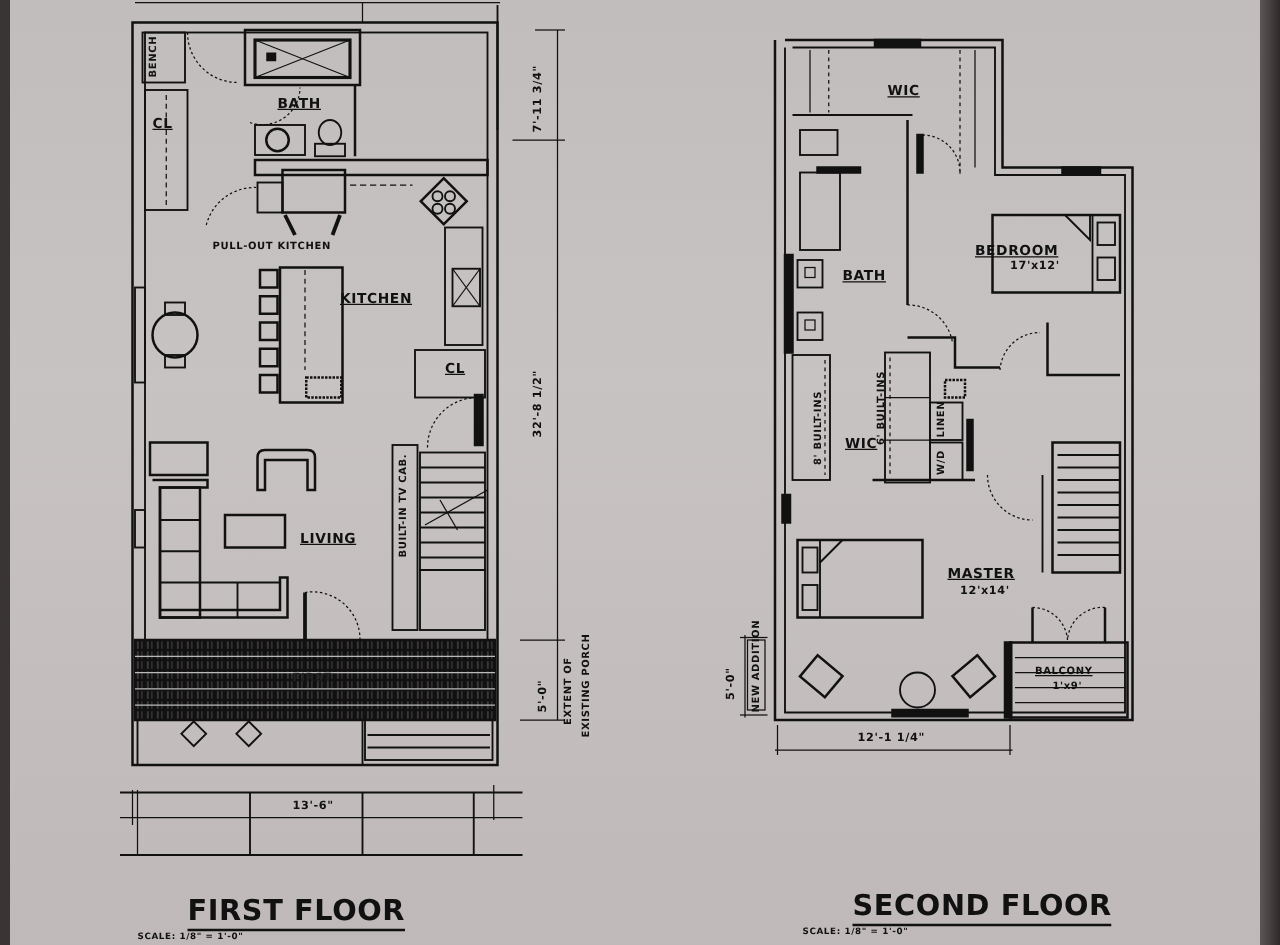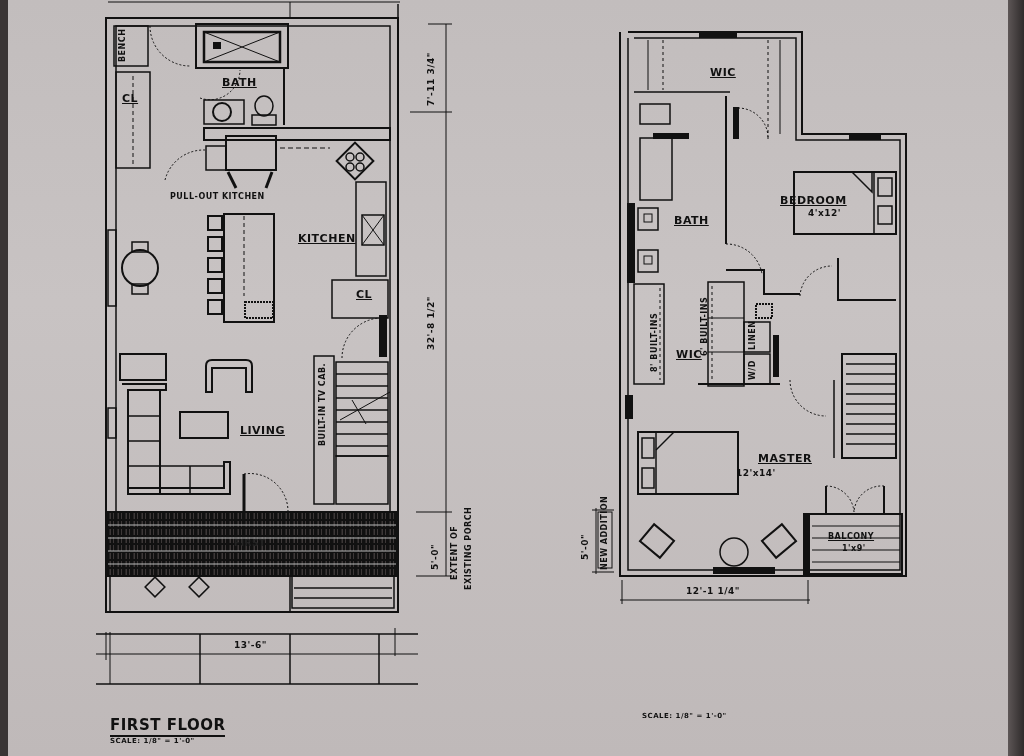--- a/index.html
+++ b/index.html
@@ -19,21 +19,21 @@
   svg.plan { position:absolute; left:0; top:0; }
   .lbl {
     position:absolute; font-family:"DejaVu Sans", sans-serif; font-weight:bold;
     color:#111; white-space:nowrap; letter-spacing:0.5px;
   }
   .u { text-decoration:underline; }
   .room { font-size:11px; }
   .small { font-size:8px; }
   .dim { font-size:9px; }
   .vert { transform-origin:0 0; transform:rotate(-90deg); }
-  .title { font-size:15px; font-weight:bold; letter-spacing:0.5px; border-bottom:2px solid #111; padding-bottom:1px; }
+  .title { font-size:23px; font-weight:bold; letter-spacing:0.5px; border-bottom:2px solid #111; padding-bottom:1px;margin-left:40px; }
   .scale { font-size:7px; font-weight:bold; }
 </style>
 </head>
 <body>
 
 <div class="paper"></div>
 <div class="edge-right"></div>
 
 <svg class="plan" width="1024" height="756" stroke="#111" fill="none" stroke-width="2">
   <defs>
@@ -253,51 +253,52 @@
     <line x1="592" y1="510" x2="614" y2="510" stroke-width="1"></line>
     <line x1="592" y1="572" x2="614" y2="572" stroke-width="1"></line>
     <rect x="598" y="512" width="14" height="56" stroke-width="1"></rect>
   </g>
 </svg>
 
 <span class="lbl small vert" style="left:118px;top:62px;">BENCH</span>
 <span class="lbl room u" style="left:122px;top:92px;">CL</span>
 <span class="lbl room u" style="left:222px;top:76px;">BATH</span>
 <span class="lbl small" style="left:170px;top:192px;">PULL-OUT KITCHEN</span>
-<span class="lbl room u" style="left:298px;top:232px;">KITCHEN</span>
+<span class="lbl room u" style="left:272px;top:232px;">KITCHEN</span>
 <span class="lbl room u" style="left:356px;top:288px;">CL</span>
 <span class="lbl room u" style="left:240px;top:424px;text-align:center;">LIVING</span>
 <span class="lbl small vert" style="left:318px;top:446px;">BUILT-IN TV CAB.</span>
 <span class="lbl dim" style="left:234px;top:538px;color:#222;">FIRST</span>
 
 <span class="lbl dim vert" style="left:426px;top:106px;">7'-11 3/4"</span>
 <span class="lbl dim vert" style="left:426px;top:350px;">32'-8 1/2"</span>
 <span class="lbl dim vert" style="left:430px;top:570px;">5'-0"</span>
 <span class="lbl small vert" style="left:450px;top:580px;">EXTENT OF</span>
 <span class="lbl small vert" style="left:464px;top:590px;">EXISTING PORCH</span>
 <span class="lbl dim" style="left:234px;top:640px;">13'-6"</span>
 
 <div class="lbl" style="left:110px;top:716px;">
   <div class="title">FIRST FLOOR</div>
   <div class="scale">SCALE: 1/8" = 1'-0"</div>
 </div>
 
 <span class="lbl room u" style="left:710px;top:66px;">WIC</span>
 <span class="lbl room u" style="left:674px;top:214px;">BATH</span>
 <span class="lbl room u" style="left:764px;top:194px;margin-left:16px;">BEDROOM</span>
-<span class="lbl dim" style="left:808px;top:208px;">4'x12'</span>
+<span class="lbl dim" style="left:808px;top:208px;">17'x12'</span>
 <span class="lbl room u" style="left:676px;top:348px;">WIC</span>
 <span class="lbl small vert" style="left:650px;top:372px;">8' BUILT-INS</span>
 <span class="lbl small vert" style="left:700px;top:356px;">6' BUILT-INS</span>
 <span class="lbl small vert" style="left:748px;top:350px;">LINEN</span>
 <span class="lbl small vert" style="left:748px;top:380px;">W/D</span>
 <span class="lbl room u" style="left:758px;top:452px;">MASTER</span>
-<span class="lbl dim" style="left:736px;top:468px;">12'x14'</span>
+<span class="lbl dim" style="left:768px;top:468px;">12'x14'</span>
 <span class="lbl small u" style="left:828px;top:532px;">BALCONY</span>
 <span class="lbl small" style="left:842px;top:544px;">1'x9'</span>
 
 <span class="lbl dim vert" style="left:580px;top:560px;">5'-0"</span>
 <span class="lbl small vert" style="left:600px;top:570px;">NEW ADDITION</span>
 <span class="lbl dim" style="left:686px;top:586px;">12'-1 1/4"</span>
 
 <div class="lbl" style="left:642px;top:712px;">
+  <div class="title">SECOND FLOOR</div>
   <div class="scale">SCALE: 1/8" = 1'-0"</div>
 </div>
 
 </body></html>

